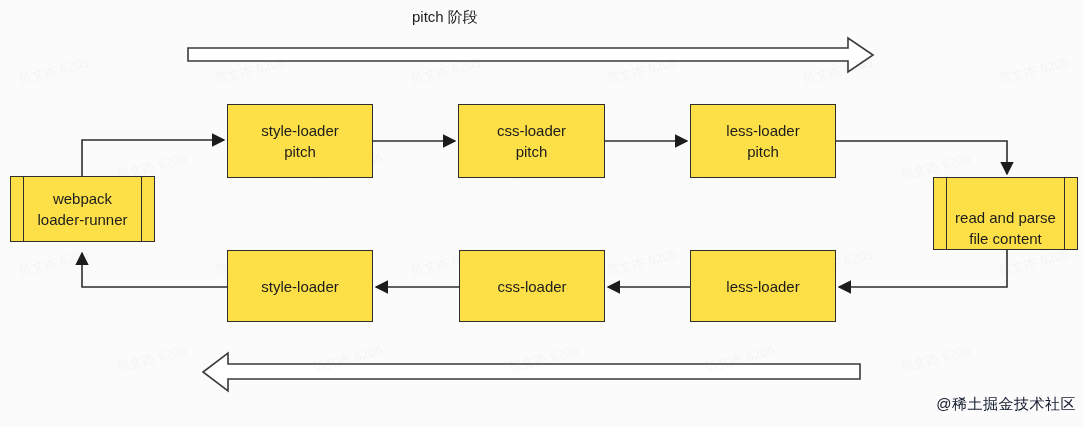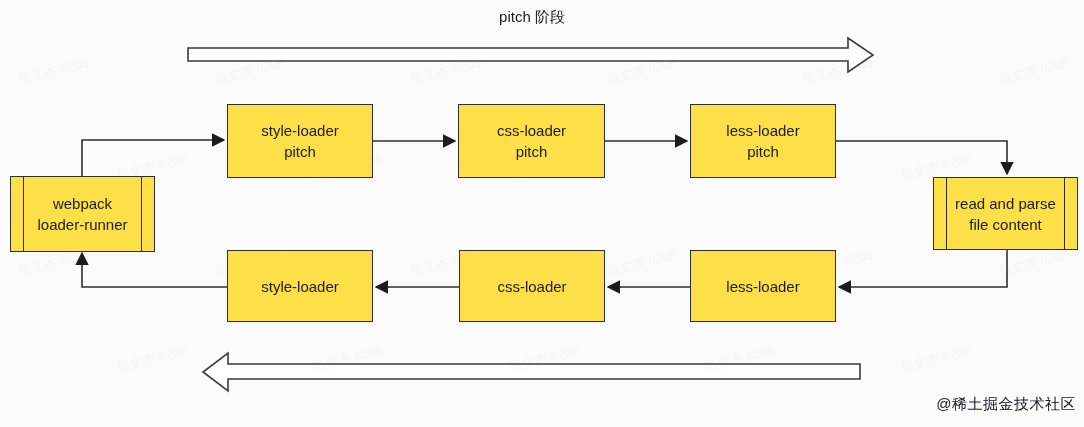--- a/index.html
+++ b/index.html
@@ -31,21 +31,21 @@
     position: absolute;
     top: 0; bottom: 0;
     width: 0;
     border-left: 1.5px solid #2e2e2e;
   }
   .subbar.left  { left: 12px; }
   .subbar.right { right: 12px; }
   .phase-label {
     position: absolute;
     width: 240px;
-    text-align: center;
+    text-align: left;
     font-size: 15px;
     color: #1c1c1c;
     z-index: 3;
   }
   .site-credit {
     position: absolute;
     right: 8px;
     top: 395px;
     font-size: 15px;
     color: #0f172a;
@@ -85,21 +85,21 @@
 
     <path d="M1007 250 V287 H839" fill="none" stroke="#2e2e2e" stroke-width="1.6" marker-end="url(#ah)"></path>
     <path d="M690 287 H608" fill="none" stroke="#2e2e2e" stroke-width="1.6" marker-end="url(#ah)"></path>
     <path d="M459 287 H376" fill="none" stroke="#2e2e2e" stroke-width="1.6" marker-end="url(#ah)"></path>
     <path d="M227 287 H82 V253" fill="none" stroke="#2e2e2e" stroke-width="1.6" marker-end="url(#ah)"></path>
   </svg>
 
   <div class="phase-label" style="left:412px; top:8px;">pitch 阶段</div>
   <div class="phase-label" style="left:408px; top:397px;margin-top:42px;">执行阶段</div>
 
-  <div class="diagram-box" style="left:10px; top:176px; width:145px; height:76px;">
+  <div class="diagram-box" style="left:10px; top:176px; width:145px; height:66px;">
     <div class="subbar left"></div>
     <div class="subbar right"></div>
     <span>webpack
 loader-runner</span>
   </div>
 
   <div class="diagram-box" style="left:227px; top:104px; width:146px; height:74px;">
     <span>style-loader
 pitch</span>
   </div>
@@ -107,21 +107,21 @@
   <div class="diagram-box" style="left:458px; top:104px; width:147px; height:74px;">
     <span>css-loader
 pitch</span>
   </div>
 
   <div class="diagram-box" style="left:690px; top:104px; width:146px; height:74px;">
     <span>less-loader
 pitch</span>
   </div>
 
-  <div class="diagram-box" style="left:933px; top:177px; width:145px; height:73px;">
+  <div class="diagram-box" style="left:933px; top:177px; width:145px; height:73px;align-items:flex-end;">
     <div class="subbar left"></div>
     <div class="subbar right"></div>
     <span>read and parse
 file content</span>
   </div>
 
   <div class="diagram-box" style="left:227px; top:250px; width:146px; height:72px;">
     <span>style-loader</span>
   </div>
 

